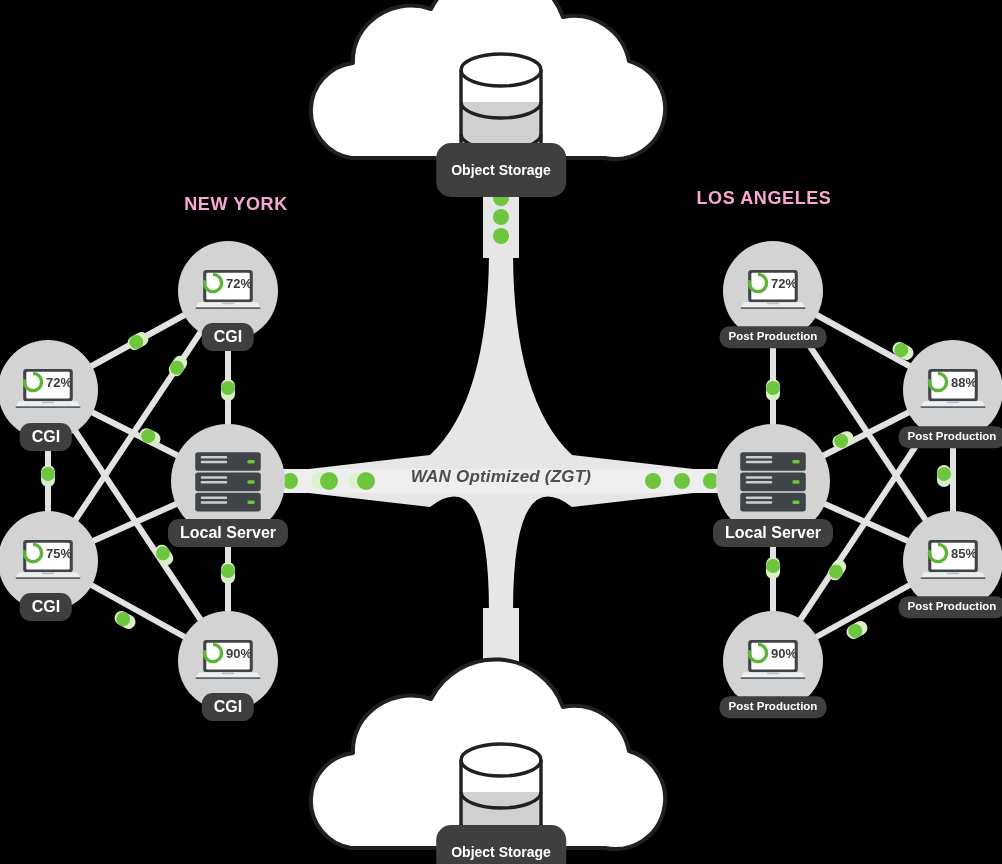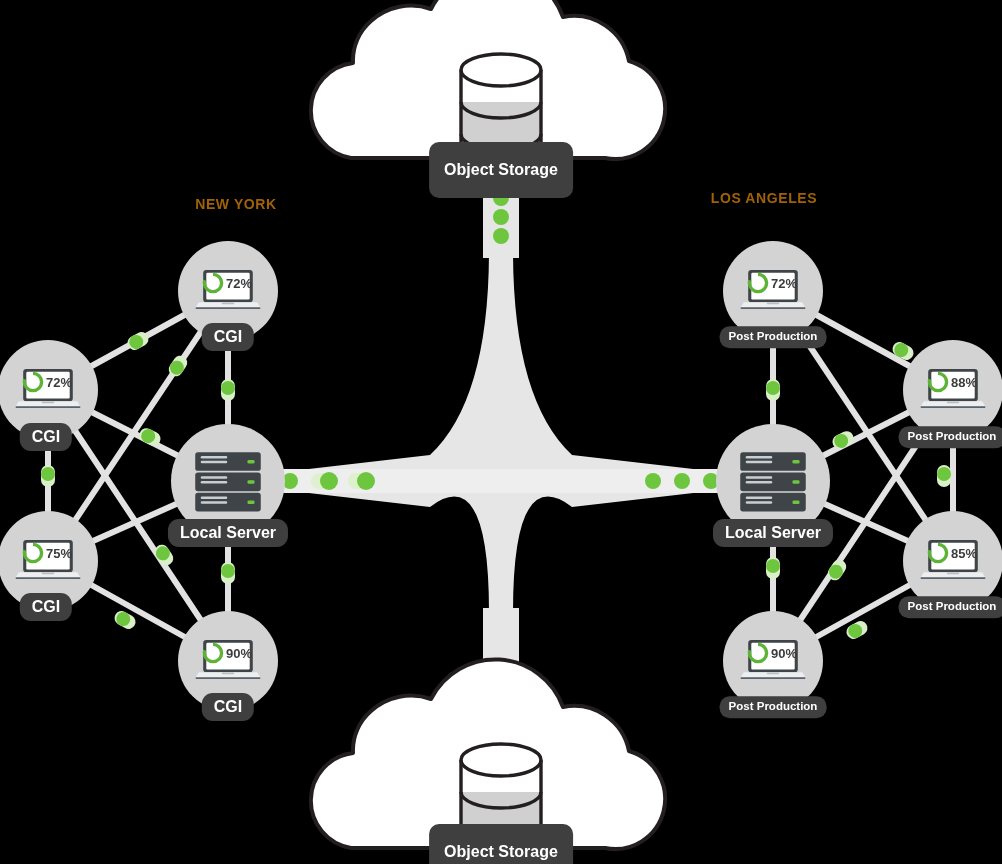--- a/index.html
+++ b/index.html
@@ -5,23 +5,23 @@
   html,body{margin:0;padding:0;background:#000;}
   body{width:1002px;height:864px;overflow:hidden;
        font-family:"Liberation Sans","DejaVu Sans",sans-serif;}
   #stage{position:relative;width:1002px;height:864px;background:#000;}
   #stage svg{position:absolute;left:0;top:0;}
   .lbl{position:absolute;transform:translate(-50%,-50%);
        background:#3f3f3f;color:#fff;border-radius:11px;
        font-weight:bold;white-space:nowrap;text-align:center;
        line-height:1;padding:6px 12px;font-size:16px;}
   .lbl.sm{font-size:11.5px;padding:5px 9px;border-radius:10px;}
-  .lbl.big{font-size:16px;padding:20px 15px;border-radius:10px;}
+  .lbl.big{font-size:14px;padding:20px 15px;border-radius:15px;}
   .city{position:absolute;transform:translate(-50%,-50%);
-        color:#a16207;font-weight:bold;font-size:14px;letter-spacing:.6px;}
+        color:#f9a8d4;font-weight:bold;font-size:18px;letter-spacing:.6px;}
   .wanlbl{position:absolute;transform:translate(-50%,-50%);
         color:#4d4d4d;font-weight:bold;font-style:italic;font-size:17px;
         letter-spacing:.2px;}
   .pct{font-weight:bold;fill:#3c3c3c;font-size:13px;
        font-family:"Liberation Sans","DejaVu Sans",sans-serif;}
 </style>
 </head>
 <body>
 
 <div id="stage">
@@ -253,20 +253,21 @@
   </g>
   <g>
     <circle cx="773" cy="481" r="57" fill="#d3d3d3"></circle>
     <use href="#server-glyph" transform="translate(773,481) scale(0.78)"></use>
   </g>
 </svg>
 
 <div class="city" style="left:236px;top:204px">NEW YORK</div>
 <div class="city" style="left:764px;top:198px">LOS ANGELES</div>
 
+<div class="wanlbl" style="left:501px;top:477px">WAN Optimized (ZGT)</div>
 
 <div class="lbl big" style="left:501px;top:170px">Object Storage</div>
 <div class="lbl big" style="left:501px;top:852px">Object Storage</div>
 
 <div class="lbl" style="left:228px;top:337px">CGI</div>
 <div class="lbl" style="left:46px;top:437px">CGI</div>
 <div class="lbl" style="left:46px;top:607px">CGI</div>
 <div class="lbl" style="left:228px;top:707px">CGI</div>
 <div class="lbl" style="left:228px;top:533px">Local Server</div>
 

